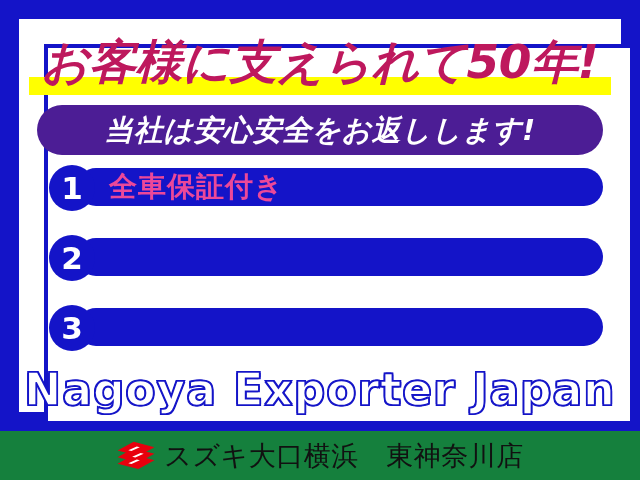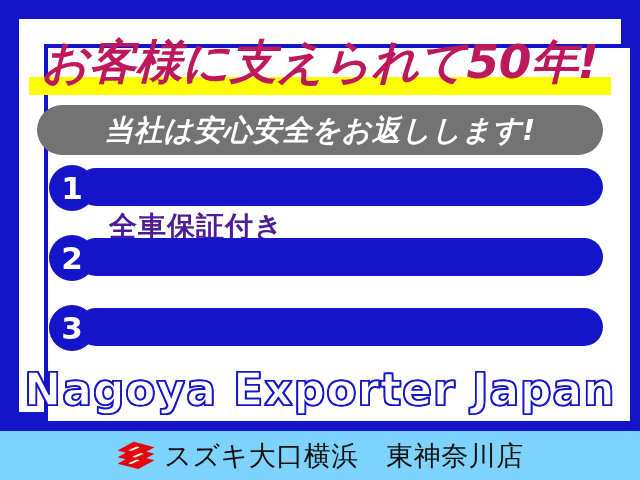--- a/index.html
+++ b/index.html
@@ -93,21 +93,21 @@
     font-size: 47px;
     font-weight: bold;
     font-style: italic;
     letter-spacing: -0.5px;
     white-space: nowrap;
   }
 
   
   .pill {
     position: absolute;
-    background: #737373;
+    background: #4c1d95;
     border-radius: 999px;
     box-sizing: border-box;
   }
   .pill-subtitle {
     left: 8px;
     top: 76px;
     width: 566px;
     height: 50px;
     line-height: 50px;
     text-align: center;
@@ -147,26 +147,25 @@
     font-weight: bold;
     line-height: 46px;
     text-align: center;
   }
   .item-row .item-label {
     position: absolute;
     left: 60px;
     top: 3px;
     height: 38px;
     line-height: 38px;
-    color: #4c1d95;
+    color: #ec4899;
     font-size: 28px;
     font-weight: bold;
     white-space: nowrap;
     letter-spacing: 1px;
-    margin-top: 40px;
   }
 
   .row-1 { top: 136px; }
   .row-2 { top: 206px; }
   .row-3 { top: 276px; }
 
   
   .watermark {
     position: absolute;
     left: 0;
@@ -189,21 +188,21 @@
     pointer-events: none;
   }
 
   
   .footer {
     position: absolute;
     left: 0;
     top: 431px;
     width: 640px;
     height: 49px;
-    background: #7dd3fc;
+    background: #15803d;
     display: flex;
     align-items: center;
     justify-content: center;
   }
   .suzuki-logo {
     width: 40px;
     height: 30px;
     margin-right: 8px;
     flex: none;
   }

